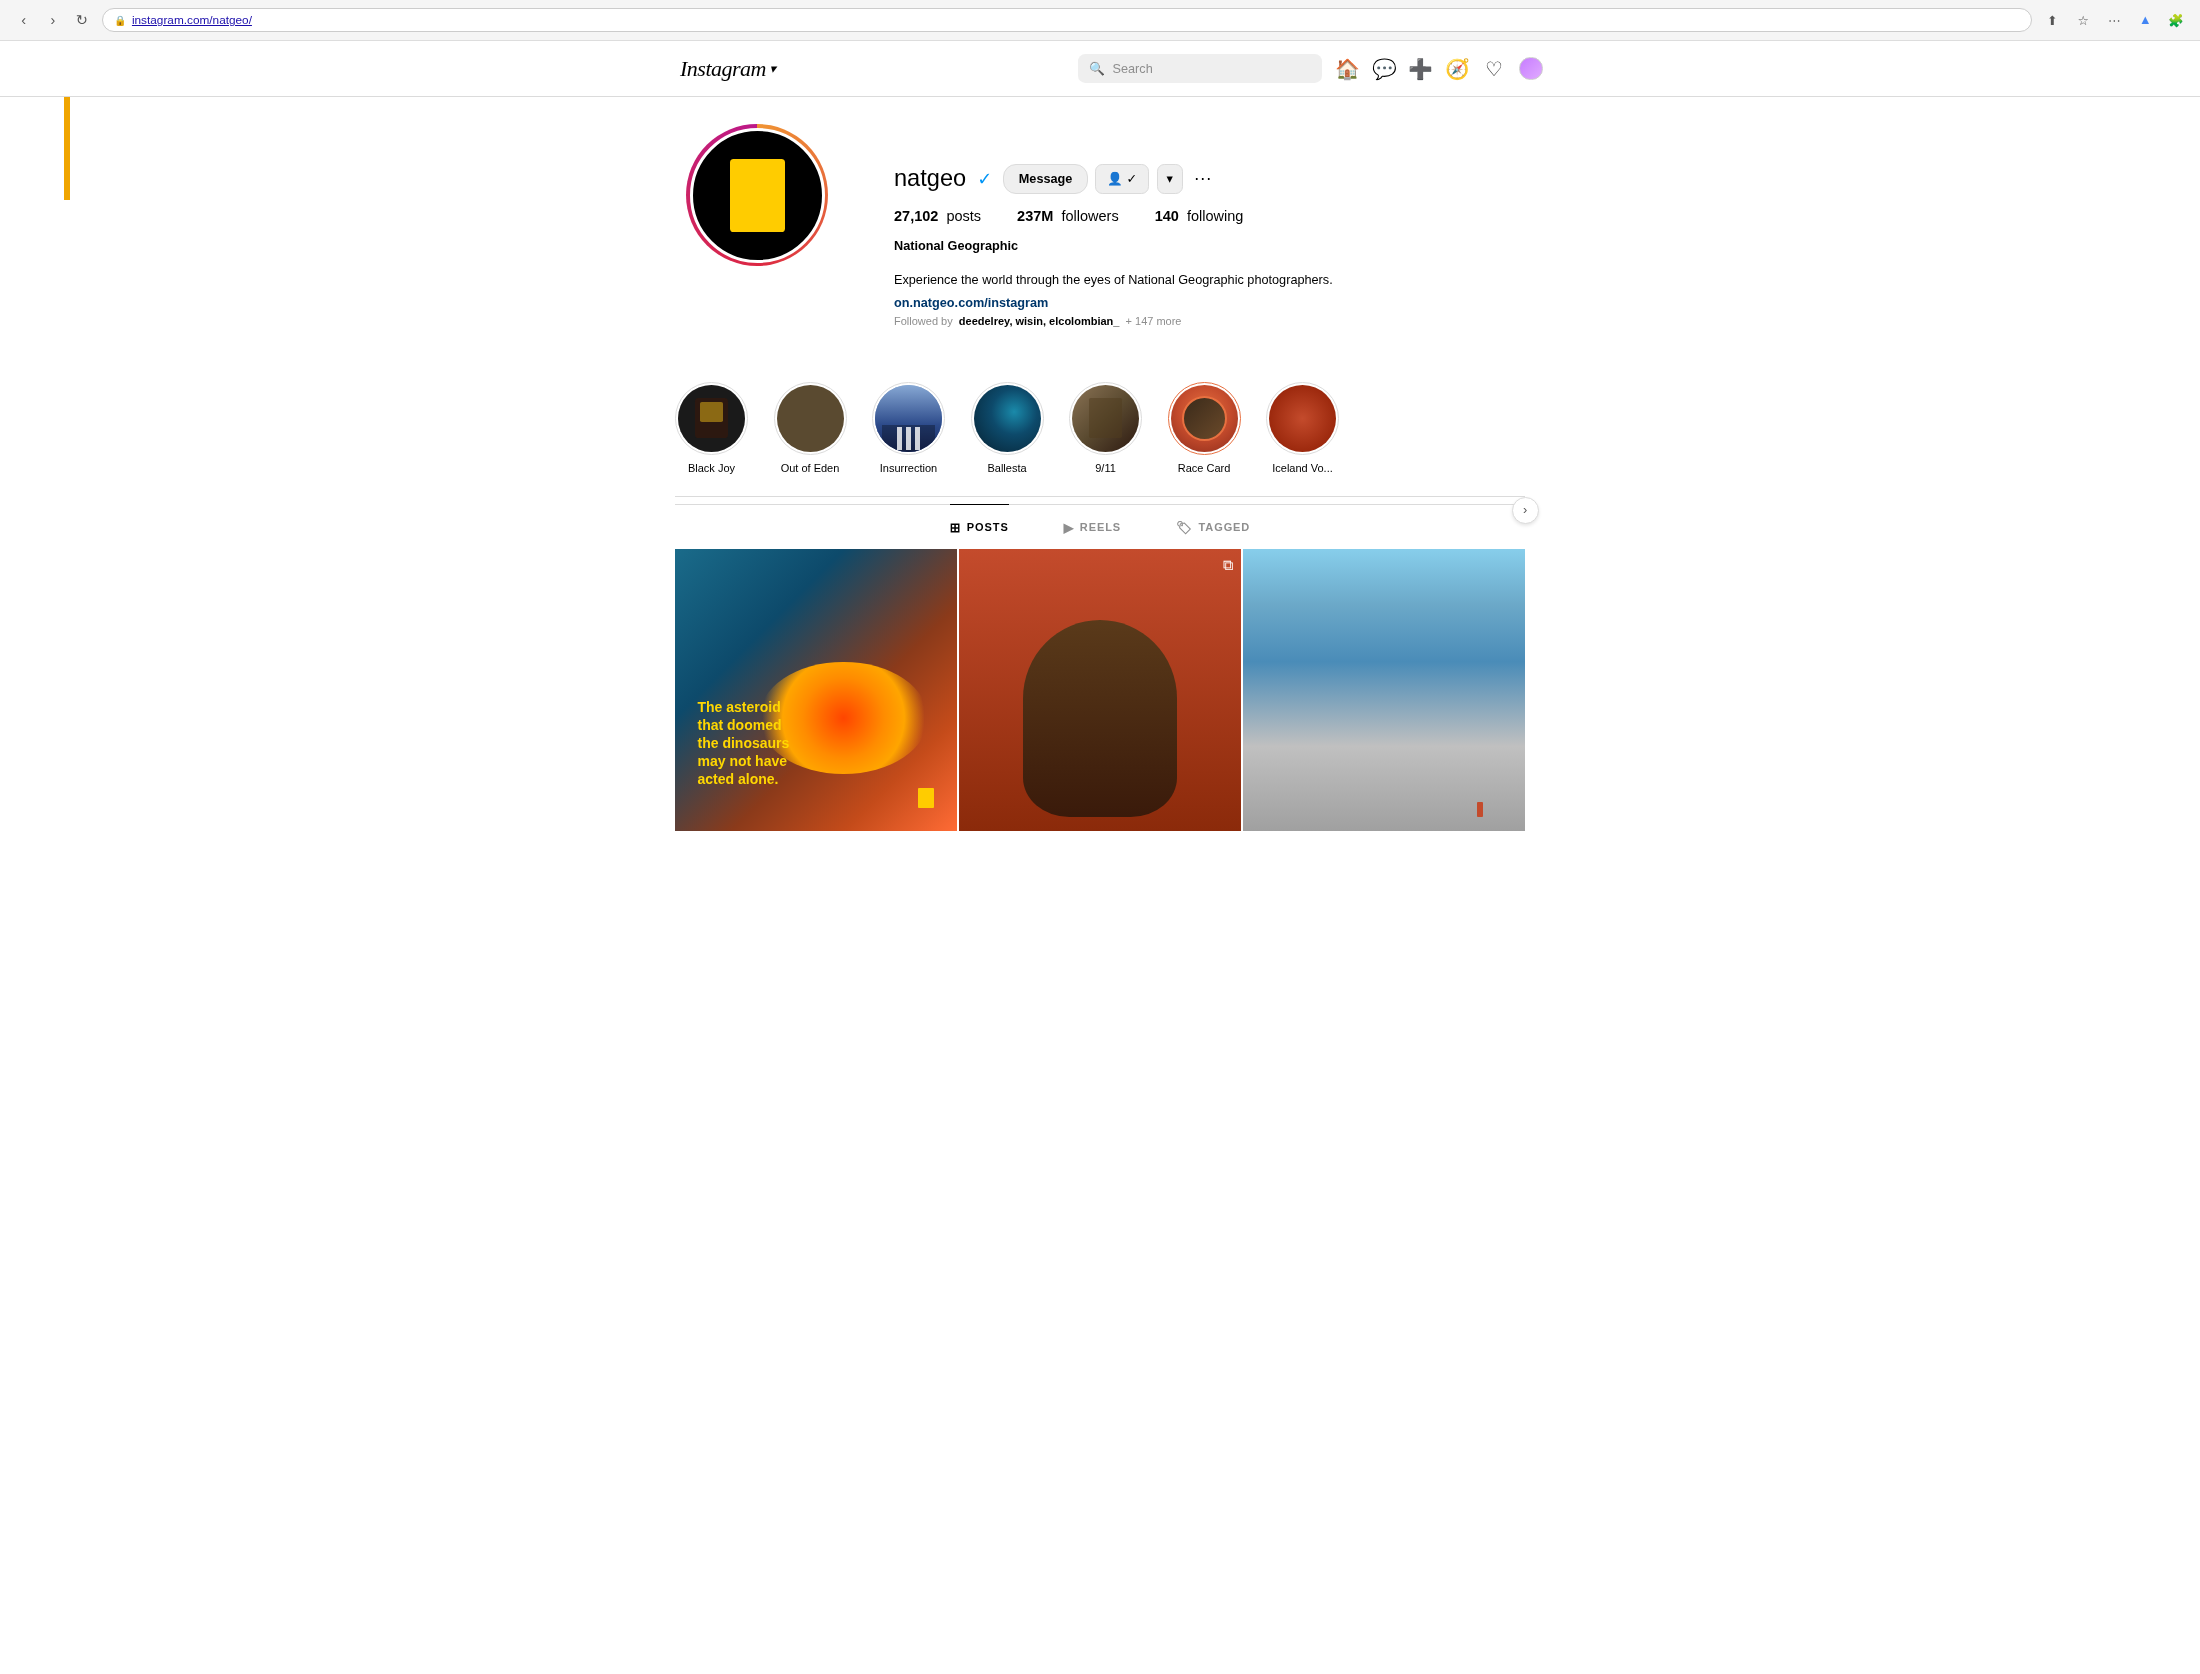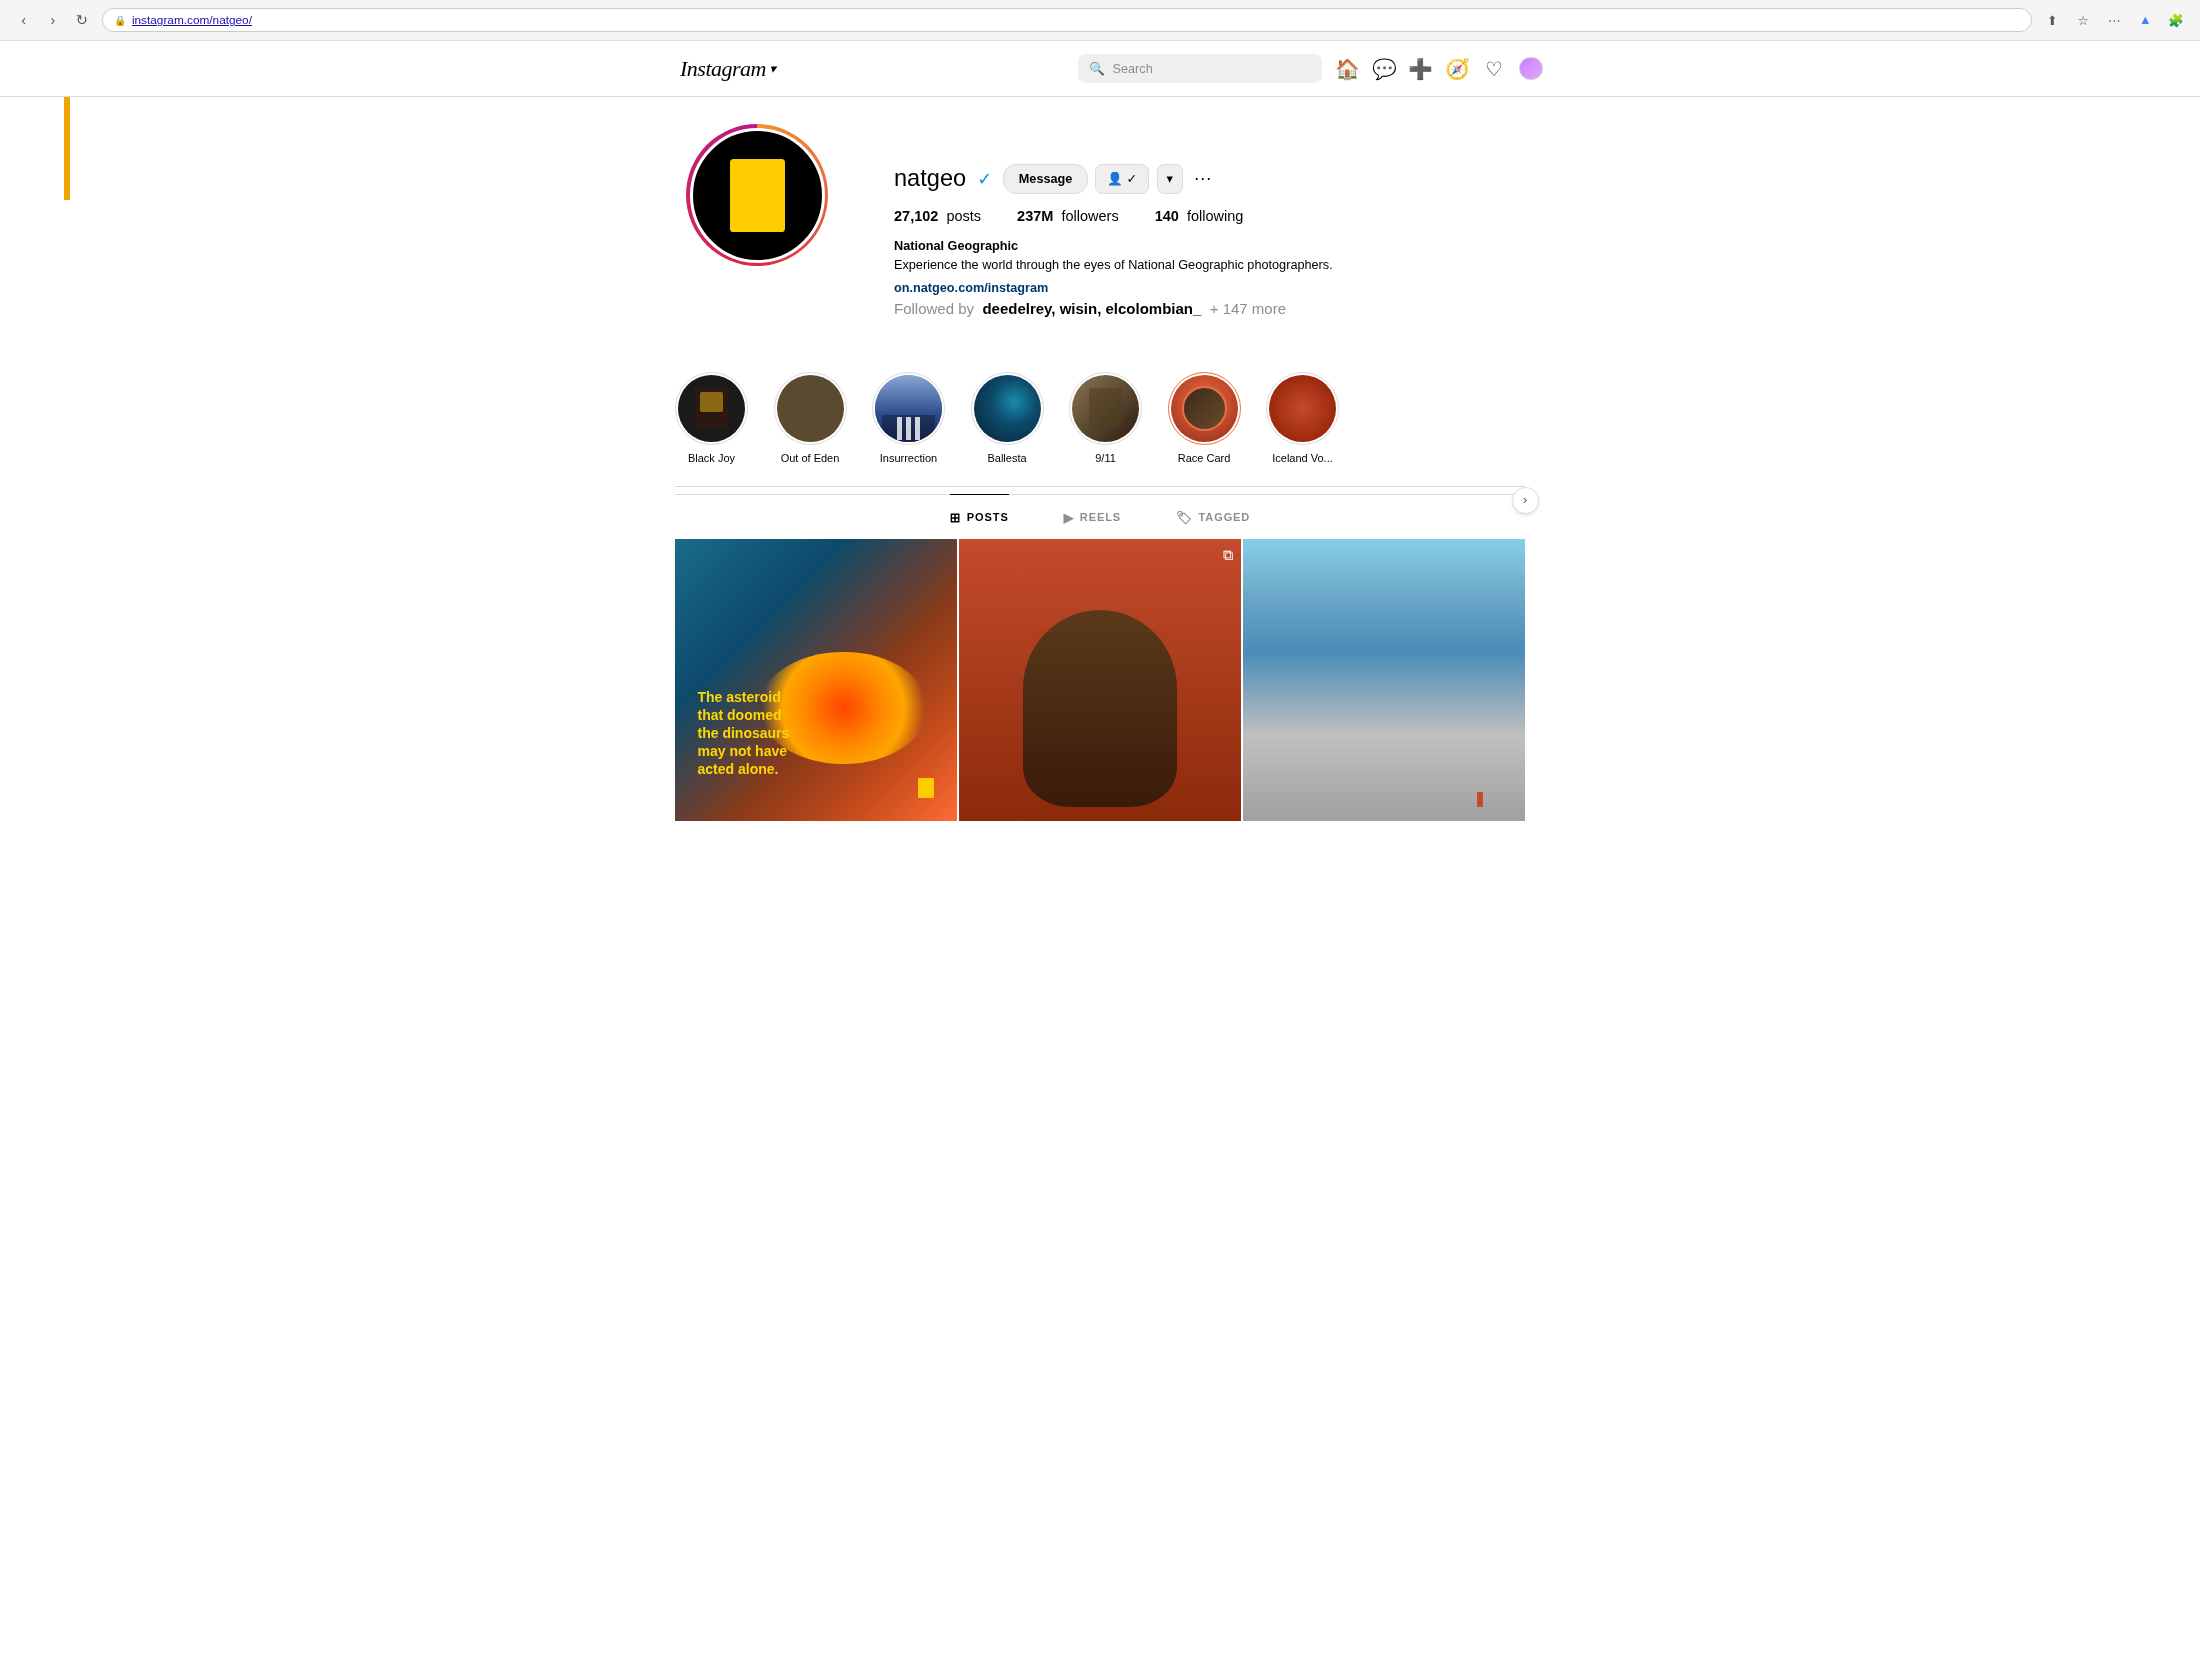--- a/index.html
+++ b/index.html
@@ -228,36 +228,36 @@
       gap: 36px;
       margin-bottom: 14.5px;
     }
     .stat-item { font-size: 14.5px; color: #000; }
     .stat-item strong { font-weight: 700; }
 
     .profile-bio-name {
       font-size: 12.7px;
       font-weight: 700;
       color: #000;
-      margin-bottom: 3px;
+      margin-bottom: 18px;
     }
     .profile-bio-desc {
       font-size: 12.7px;
       color: #000;
       margin-bottom: 3.6px;
       line-height: 1.5;
     }
     .profile-bio-link {
       font-size: 12.7px;
       color: #00376b;
       font-weight: 600;
       text-decoration: none;
     }
     .profile-followed-by {
-      font-size: 15px;
+      font-size: 11px;
       color: #8e8e8e;
       margin-top: 5.5px;
     }
     .profile-followed-by strong { color: #000; font-weight: 600; }
 
     
     .highlights-section {
       display: flex;
       gap: 25.5px;
       padding: 14.5px 0 22px;

